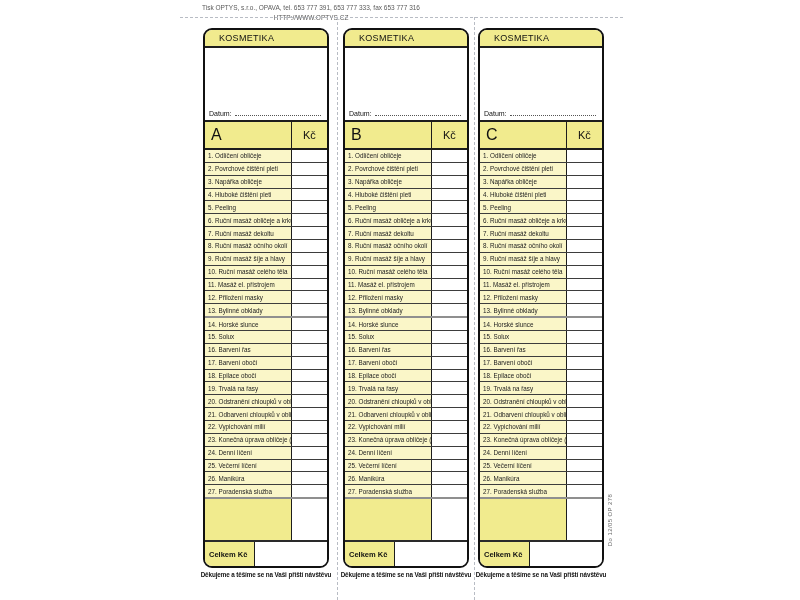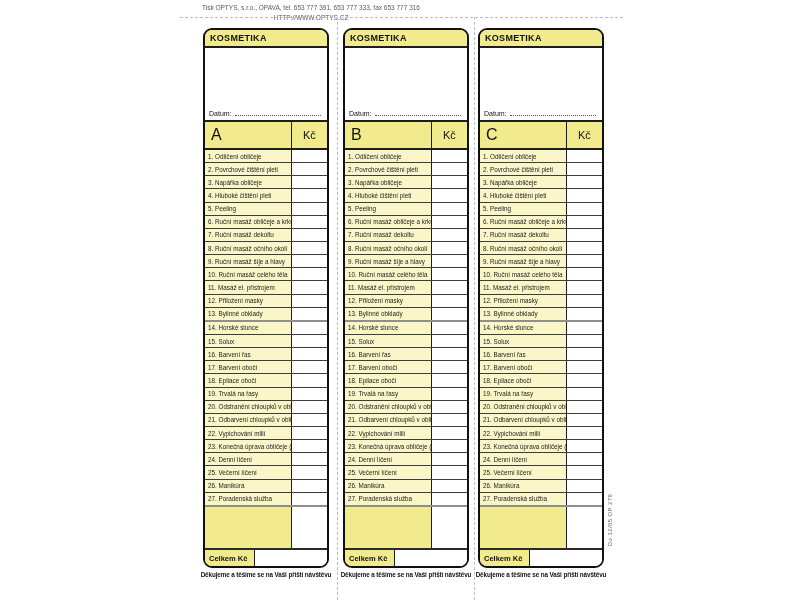--- a/index.html
+++ b/index.html
@@ -32,21 +32,21 @@
   .card{
     position:absolute;top:28px;width:126px;height:540px;
     border:2.5px solid var(--card-border,#111);
     border-radius:9px;overflow:hidden;background:#fff;
     display:flex;flex-direction:column;box-sizing:border-box;
   }
   .card-title{
     height:16px;flex:none;background:var(--header-yellow,#f1eb8e);
     border-bottom:2px solid #1d1d1d;
     font-size:9px;letter-spacing:.3px;color:#111;
-    display:flex;align-items:center;padding-left:5px;font-weight:bold;
+    display:flex;align-items:center;padding-left:14px;
   }
   .note-area{
     height:72px;flex:none;background:#fff;border-bottom:2px solid #1d1d1d;
     display:flex;flex-direction:column;justify-content:flex-end;
   }
   .datum{display:flex;align-items:flex-end;padding:0 5px 3px 4px;}
   .datum-label{font-size:7px;color:#111;}
   .datum-leader{flex:1;border-bottom:1px dotted #555;margin:0 1px 1px 3px;height:6px;}
   .col-header{
     height:26px;flex:none;background:var(--header-yellow,#f1eb8e);
@@ -70,21 +70,21 @@
   }
   .svc-price{flex:1;background:#fff;}
   .empty-block{
     height:41px;flex:none;display:flex;border-bottom:2px solid #2a2a2a;
   }
   .empty-left{
     width:71%;box-sizing:border-box;background:var(--header-yellow,#f1eb8e);
     border-right:1.5px solid #1d1d1d;
   }
   .empty-right{flex:1;background:#fff;}
-  .total-row{height:16px;flex:none;display:flex;}
+  .total-row{height:24px;flex:none;display:flex;}
   .total-label{
     width:41%;box-sizing:border-box;background:var(--header-yellow,#f1eb8e);
     border-right:1.5px solid #1d1d1d;
     font-size:7.5px;font-weight:bold;color:#111;
     display:flex;align-items:center;padding-left:4px;white-space:nowrap;
   }
   .total-value{flex:1;background:#fff;}
 
   .card-footer{
     position:absolute;top:571px;width:140px;text-align:center;

